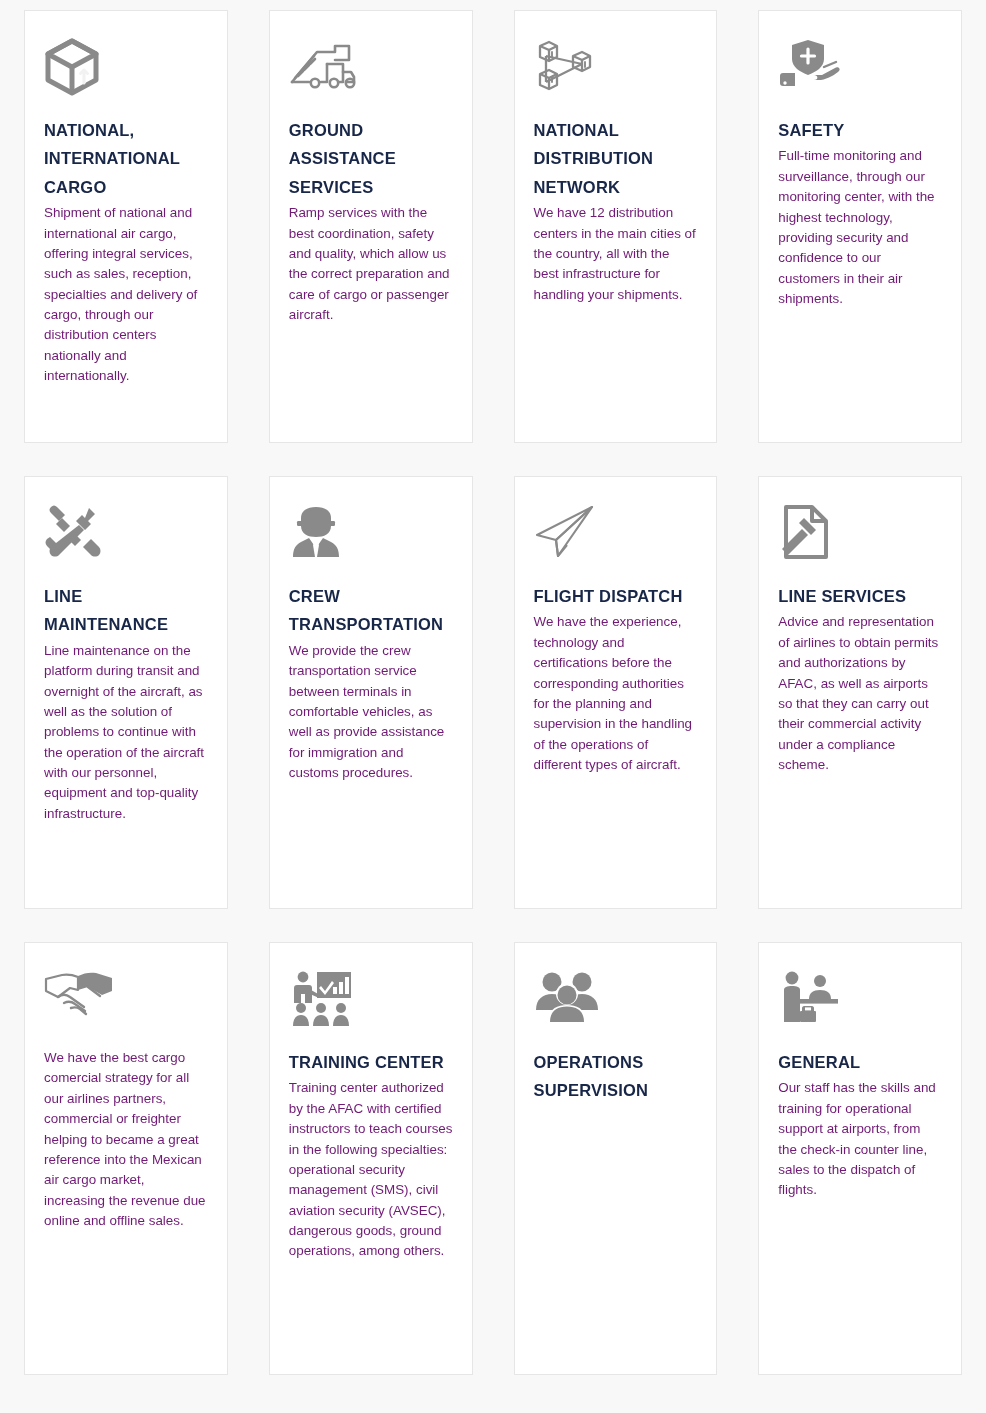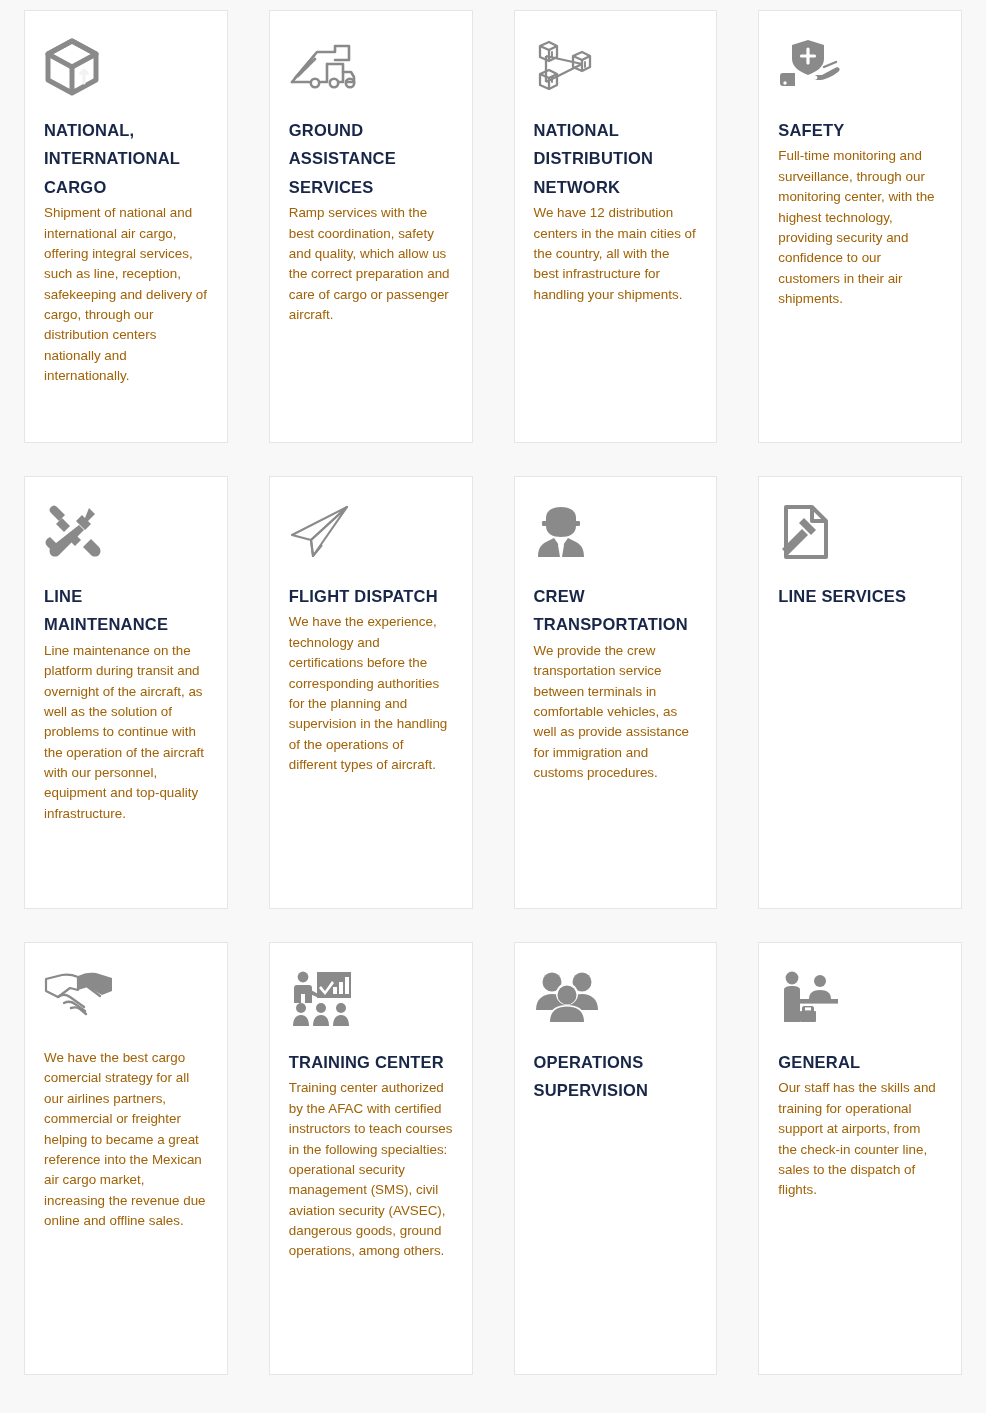--- a/index.html
+++ b/index.html
@@ -38,40 +38,40 @@
     font-size: 16.5px;
     font-weight: bold;
     line-height: 1.72;
     letter-spacing: 0.2px;
     color: #182648;
     margin-bottom: 2px;
   }
   .card-body {
     font-size: 13.4px;
     line-height: 1.52;
-    color: #a16207;
+    color: #701a75;
   }
 </style>
 </head>
 <body>
 
 <div class="grid">
 
   <div class="card">
     <div class="icon-wrap">
       <svg width="56" height="58" viewBox="0 0 56 58">
         <path d="M28 3 L52 16 L52 42 L28 55 L4 42 L4 16 Z" fill="none" stroke="#8a8a8a" stroke-width="5" stroke-linejoin="round"></path>
         <path d="M28 3 L52 16 L28 29 L4 16 Z" fill="none" stroke="#8a8a8a" stroke-width="5" stroke-linejoin="round"></path>
         <path d="M28 29 L28 55" fill="none" stroke="#8a8a8a" stroke-width="5"></path>
         <path d="M40 44 L40 31 M40 31 L36 35 M40 31 L44 35" fill="none" stroke="#ffffff" stroke-width="3.4" stroke-linecap="round" stroke-linejoin="round"></path>
         <path d="M40 45 L40 32 M40 32 L36.5 35.5 M40 32 L43.5 35.5" fill="none" stroke="#f2f2f2" stroke-width="3" stroke-linecap="round" stroke-linejoin="round"></path>
       </svg>
     </div>
     <div class="card-title">NATIONAL, INTERNATIONAL CARGO</div>
-    <div class="card-body">Shipment of national and international air cargo, offering integral services, such as line, reception, safekeeping and delivery of cargo, through our distribution centers nationally and internationally.</div>
+    <div class="card-body">Shipment of national and international air cargo, offering integral services, such as sales, reception, specialties and delivery of cargo, through our distribution centers nationally and internationally.</div>
   </div>
 
   <div class="card">
     <div class="icon-wrap">
       <svg width="68" height="56" viewBox="0 0 68 56">
         <g fill="none" stroke="#8a8a8a" stroke-width="2.6" stroke-linejoin="round" stroke-linecap="round">
           <path d="M6 40 L28 14 L46 14 L46 8 L60 8 L60 22 L46 22"></path>
           <path d="M3 44 L25 18"></path>
           <path d="M9 38 L14 33 M15 32 L20 27 M21 26 L26 21"></path>
           <path d="M3 44 L20 44"></path>
@@ -139,59 +139,60 @@
           <path d="M6 33 L14 41 L8 47 L3 42 C1 40 1 37 3 35 Z"></path>
         </g>
       </svg>
     </div>
     <div class="card-title">LINE MAINTENANCE</div>
     <div class="card-body">Line maintenance on the platform during transit and overnight of the aircraft, as well as the solution of problems to continue with the operation of the aircraft with our personnel, equipment and top-quality infrastructure.</div>
   </div>
 
   <div class="card">
     <div class="icon-wrap">
+      <svg width="54" height="56" viewBox="0 0 54 56">
+        <g fill="#8a8a8a">
+          <path d="M12 14 C12 7 18 3 27 3 C36 3 42 7 42 14 L42 17 L12 17 Z"></path>
+          <rect x="8" y="17" width="38" height="5" rx="1.2"></rect>
+          <path d="M12 22 C12 30 19 33 27 33 C35 33 42 30 42 22 Z"></path>
+          <path d="M20 34 L27 44 L34 34 L42 38 C48 41 50 46 50 53 L4 53 C4 46 6 41 12 38 Z"></path>
+        </g>
+        <path d="M27 36 L30 41 L28 53 L26 53 L24 41 Z" fill="#ffffff"></path>
+      </svg>
+    </div>
+    <div class="card-title">CREW TRANSPORTATION</div>
+    <div class="card-body">We provide the crew transportation service between terminals in comfortable vehicles, as well as provide assistance for immigration and customs procedures.</div>
+  </div>
+
+  <div class="card">
+    <div class="icon-wrap">
       <svg width="62" height="56" viewBox="0 0 62 56">
         <g fill="none" stroke="#8a8a8a" stroke-width="2.1" stroke-linejoin="round">
           <path d="M58 3 L3 31 L22 36 Z"></path>
           <path d="M58 3 L22 36 L24 52 Z"></path>
           <path d="M22 36 L24 52 L33 41"></path>
         </g>
       </svg>
     </div>
     <div class="card-title">FLIGHT DISPATCH</div>
     <div class="card-body">We have the experience, technology and certifications before the corresponding authorities for the planning and supervision in the handling of the operations of different types of aircraft.</div>
   </div>
 
   <div class="card">
     <div class="icon-wrap">
       <svg width="54" height="56" viewBox="0 0 54 56">
-        <g fill="#8a8a8a">
-          <path d="M12 14 C12 7 18 3 27 3 C36 3 42 7 42 14 L42 17 L12 17 Z"></path>
-          <rect x="8" y="17" width="38" height="5" rx="1.2"></rect>
-          <path d="M12 22 C12 30 19 33 27 33 C35 33 42 30 42 22 Z"></path>
-          <path d="M20 34 L27 44 L34 34 L42 38 C48 41 50 46 50 53 L4 53 C4 46 6 41 12 38 Z"></path>
-        </g>
-        <path d="M27 36 L30 41 L28 53 L26 53 L24 41 Z" fill="#ffffff"></path>
-      </svg>
-    </div>
-    <div class="card-title">CREW TRANSPORTATION</div>
-    <div class="card-body">We provide the crew transportation service between terminals in comfortable vehicles, as well as provide assistance for immigration and customs procedures.</div>
-  </div>
-
-  <div class="card">
-    <div class="icon-wrap">
-      <svg width="54" height="56" viewBox="0 0 54 56">
         <path d="M8 3 L34 3 L48 17 L48 53 L8 53 Z M34 3 L34 17 L48 17" fill="none" stroke="#8a8a8a" stroke-width="4" stroke-linejoin="round"></path>
         <g fill="#8a8a8a">
           <path d="M26 14 L38 26 L33 31 L21 19 Z"></path>
           <path d="M24 25 L4 45 L10 51 L30 31 Z"></path>
         </g>
       </svg>
     </div>
     <div class="card-title">LINE SERVICES</div>
+    <div class="card-body">Advice and representation of airlines to obtain permits and authorizations by AFAC, as well as airports so that they can carry out their commercial activity under a compliance scheme.</div>
   </div>
 
   <div class="card">
     <div class="icon-wrap">
       <svg width="70" height="48" viewBox="0 0 70 48">
         <path d="M34 6 C40 3 46 2 52 3 L68 8 L68 21 L58 25 L44 17 L34 20 Z" fill="#8a8a8a"></path>
         <path d="M2 9 L18 5 C24 4 29 5 34 7 L34 20 L26 18 L14 27 L2 21 Z" fill="none" stroke="#8a8a8a" stroke-width="2.2" stroke-linejoin="round"></path>
         <g fill="none" stroke="#8a8a8a" stroke-width="2.4" stroke-linecap="round" stroke-linejoin="round">
           <path d="M14 27 C18 24 22 24 26 27 L40 37"></path>
           <path d="M20 33 C24 31 27 31 31 34 L41 41"></path>

